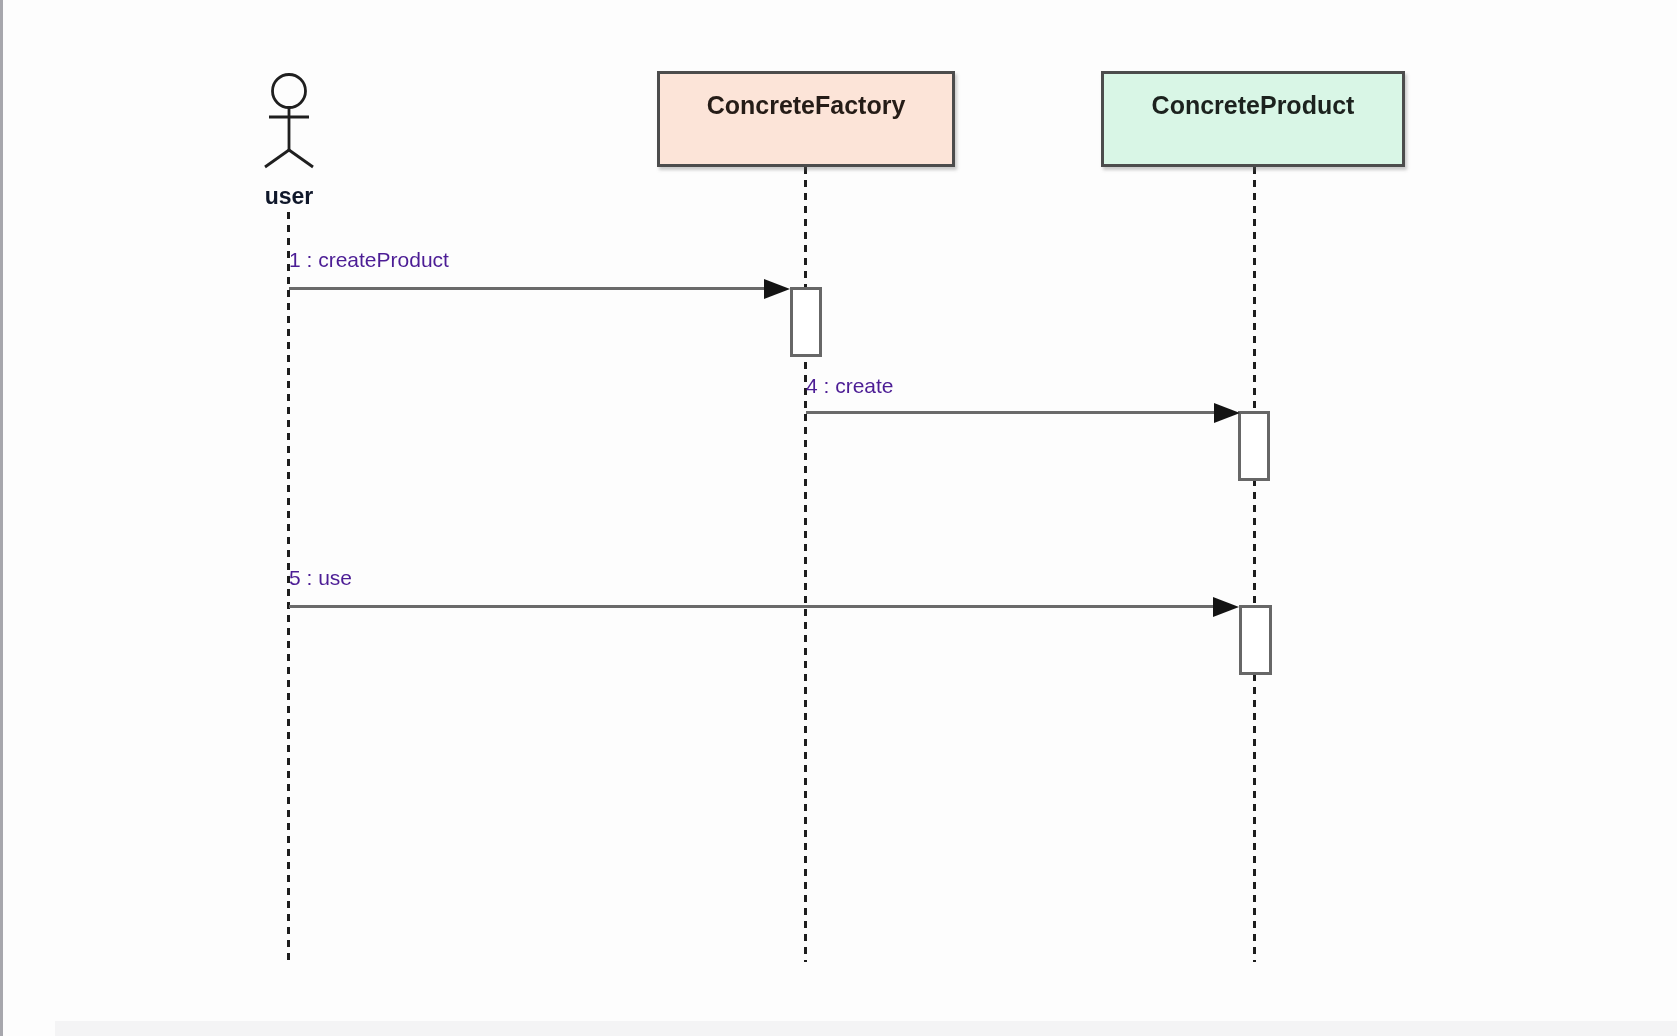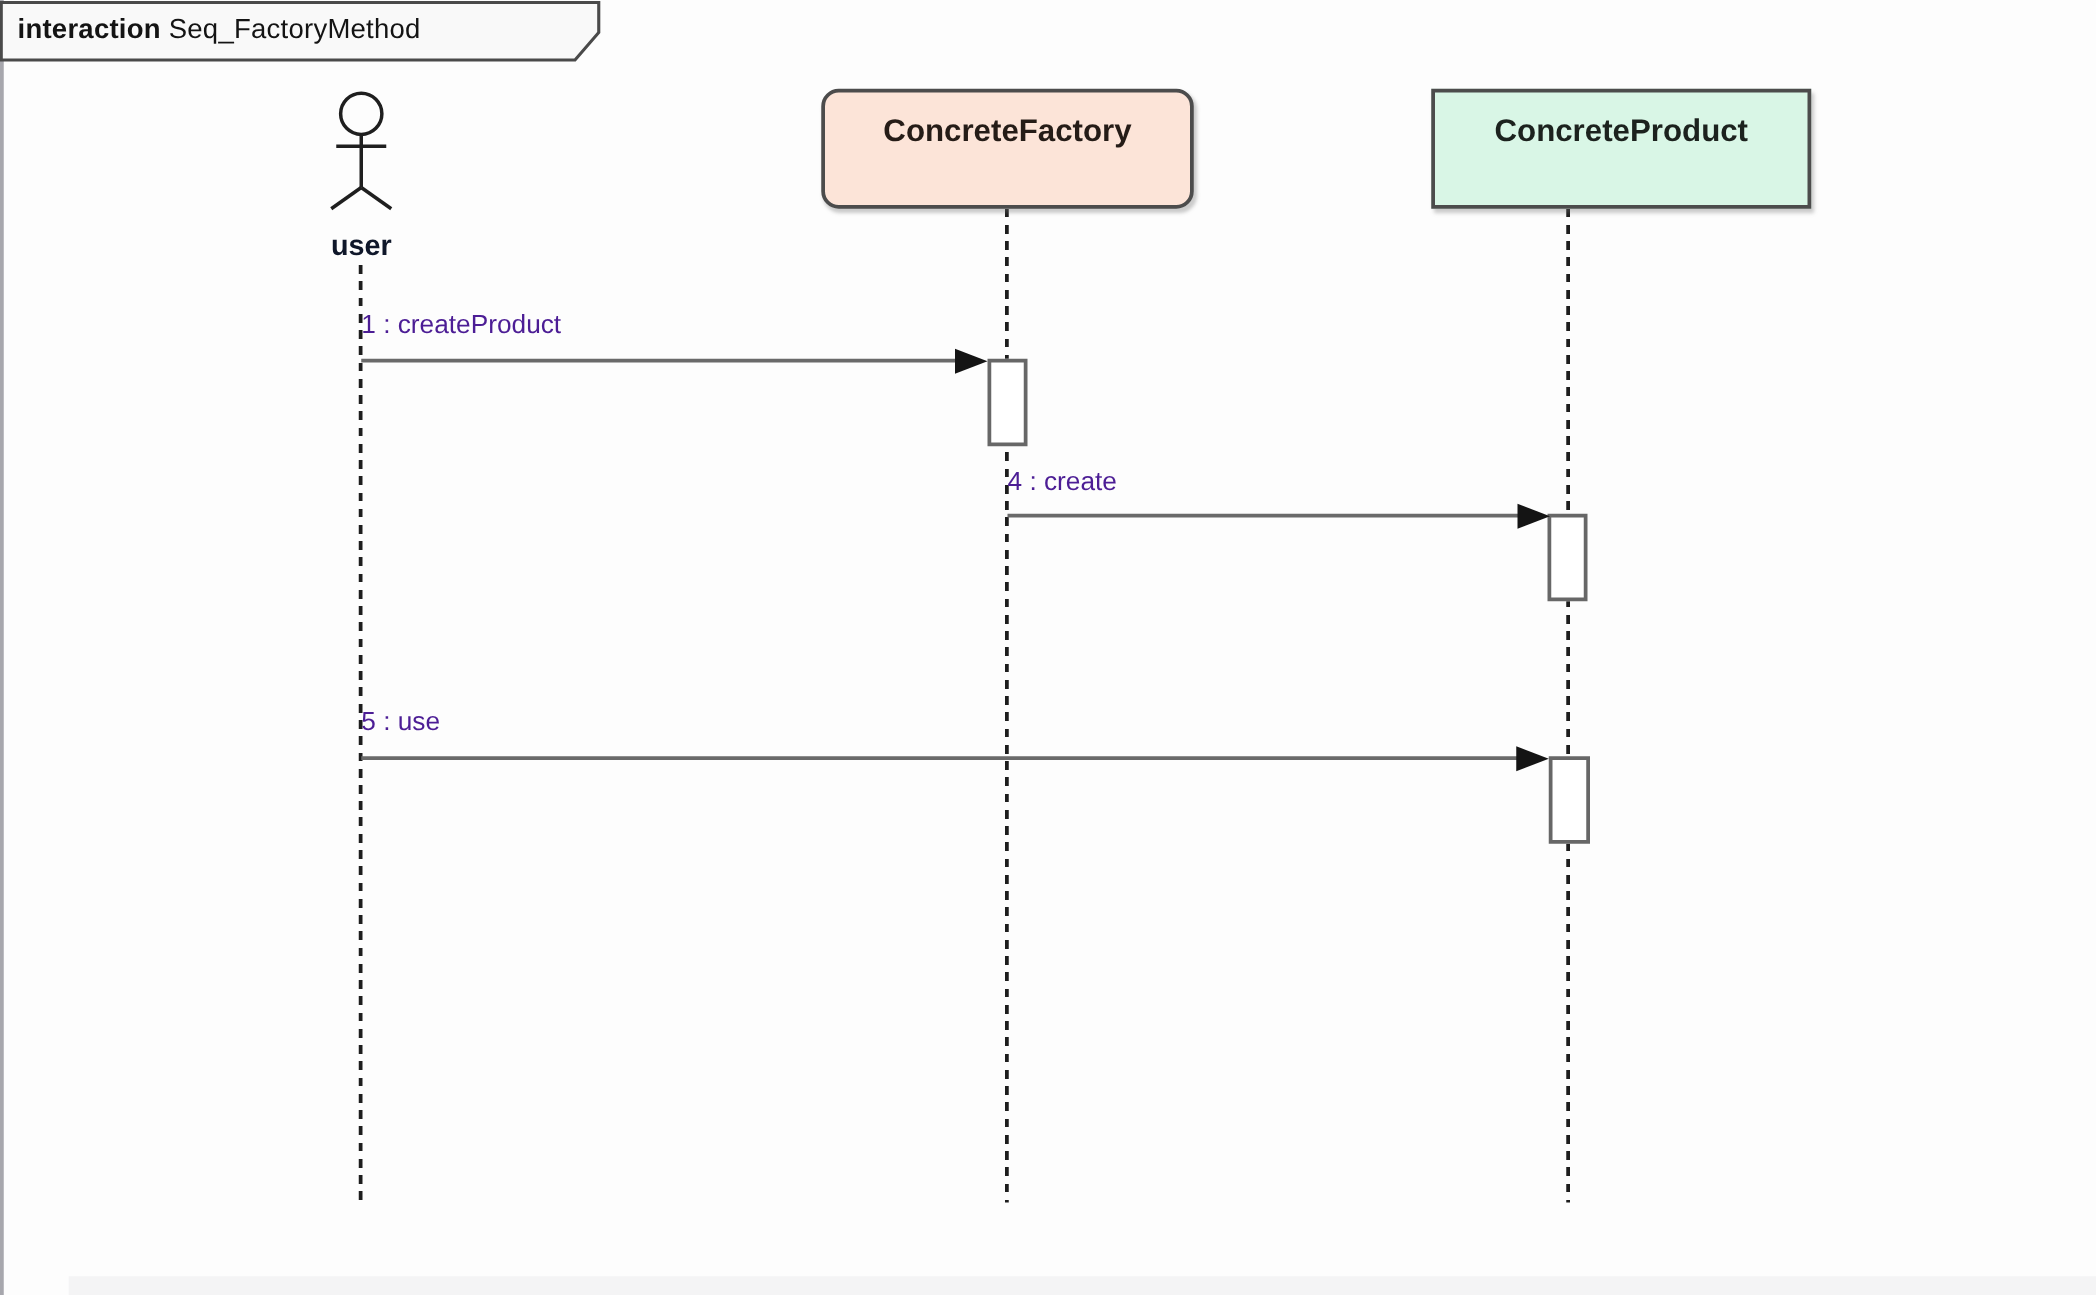--- a/index.html
+++ b/index.html
@@ -34,22 +34,22 @@
 
   
   .head-box{
     position:absolute;top:71px;height:96px;
     border:3px solid #4c4c4c;box-sizing:border-box;
     display:flex;justify-content:center;align-items:flex-start;
     padding-top:17px;
     font-weight:bold;font-size:25px;color:#1c221e;
     box-shadow:2px 3px 3px rgba(110,110,110,.35);
   }
-  .box-factory{left:657px;width:298px;background:#fce4d8;color:#251c17;border-radius:14px;}
-  .box-product{left:1101px;width:304px;background:#d9f6e6;margin-left:44px;}
+  .box-factory{left:657px;width:298px;background:#fce4d8;color:#251c17;}
+  .box-product{left:1101px;width:304px;background:#d9f6e6;}
 
   
   .actor-figure{position:absolute;left:252px;top:66px;width:74px;height:106px;}
   .actor-label{
     position:absolute;left:239px;top:183px;width:100px;
     text-align:center;font-weight:bold;font-size:23px;color:#0f172a;
   }
 
   
   .activation{
@@ -81,29 +81,20 @@
   .m3-head{left:1213px;top:597px;}
 </style>
 </head>
 <body>
 
 <div class="canvas">
 
   <div class="left-edge"></div>
   <div class="bottom-strip"></div>
 
-  <div class="frame-tab">
-    <svg width="490" height="52">
-      <path d="M1,2 L479,2 L479,26 L460,48 L1,48 Z" fill="#f9f9f9" stroke="#4a4a4a" stroke-width="2.5"></path>
-    </svg>
-    <div class="frame-tab-text">
-      <span class="frame-keyword">interaction </span>
-      <span class="frame-name">Seq_FactoryMethod</span>
-    </div>
-  </div>
 
   <div class="lifeline-line ll-user"></div>
   <div class="lifeline-line ll-factory"></div>
   <div class="lifeline-line ll-product"></div>
 
   <svg class="actor-figure" viewBox="0 0 74 106">
     <g stroke="#1f1f1f" stroke-width="2.8" fill="none">
       <circle cx="37" cy="25" r="16.5"></circle>
       <line x1="37" y1="41.5" x2="37" y2="84"></line>
       <line x1="17" y1="51" x2="57" y2="51"></line>

